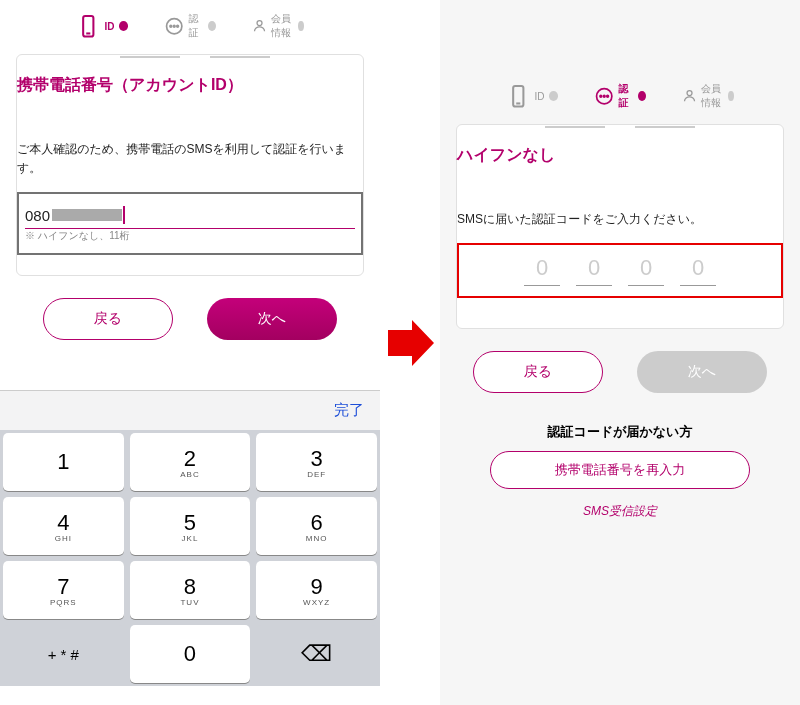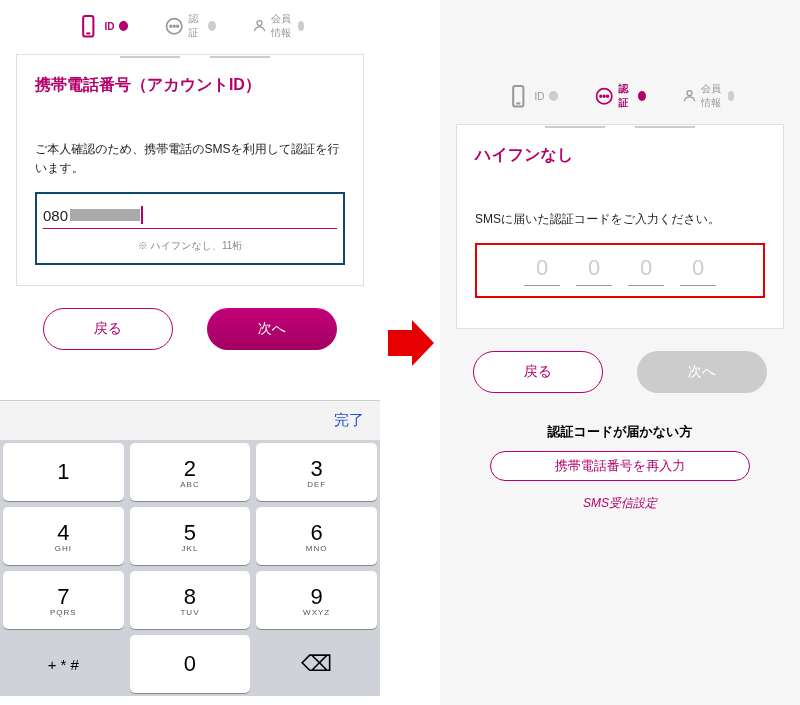--- a/index.html
+++ b/index.html
@@ -15,30 +15,30 @@
   .step-label { font-size: 10px; color: #999; }
   .step.active .step-label { color: #b3006b; font-weight: 600; }
   .step-dot { width: 10px; height: 10px; border-radius: 50%; background: #ccc; }
   .step.active .step-dot { background: #b3006b; }
   .step-line { position: absolute; height: 2px; background: #ccc; top: 56px; }
   .line1 { left: 120px; width: 60px; }
   .line2 { left: 210px; width: 60px; }
   .screen-right .line1 { left: 105px; width: 60px; }
   .screen-right .line2 { left: 195px; width: 60px; }
 
-  .card { margin: 10px 16px; background: #fff; border: 1px solid #e0e0e0; border-radius: 0; padding: 20px 18px; }
+  .card { margin: 10px 16px; background: #fff; border: 1px solid #e0e0e0; border-radius: 6px; padding: 20px 0; }
   .card-title { color: #b3006b; font-size: 16px; font-weight: 600; margin-bottom: 12px; }
   .card-desc { font-size: 12px; color: #222; line-height: 1.6; margin-bottom: 14px; margin-top: 44px; }
 
-  .input-block { border: 2px solid #0c4a6e; padding: 6px 6px 10px; text-align: center; }
+  .input-block { border: 2px solid #737373; padding: 6px 6px 10px; }
   .phone-input { display: flex; align-items: center; border-bottom: 1.5px solid #b3006b; padding: 6px 0 4px; }
   .phone-val { font-size: 15px; color: #222; }
   .mask { display: inline-block; width: 70px; height: 12px; background: #aaa; margin-left: 2px; }
   .cursor { display: inline-block; width: 1.5px; height: 18px; background: #b3006b; margin-left: 1px; }
-  .hint { font-size: 10px; color: #888; margin-top: 10px; }
+  .hint { font-size: 10px; color: #888; }
 
   .btn-row { display: flex; justify-content: center; gap: 34px; margin: 22px 0 10px; }
   .btn { width: 130px; height: 42px; border-radius: 22px; border: 1.5px solid #b3006b; background: #fff; color: #b3006b; font-size: 14px; display: flex; align-items: center; justify-content: center; cursor: pointer; }
   .btn.primary { background: linear-gradient(#c4007a,#a30060); color: #fff; border: none; }
   .btn.disabled { background: #ccc; color: #fff; border: none; }
   .red-box { border: 2px solid #e60000; }
 
   
   .kb-bar { display: flex; justify-content: flex-end; padding: 10px 16px; background: #f3f3f4; border-top: 1px solid #ccc; }
   .kb-done { color: #1d4ed8; font-size: 15px; }
@@ -65,21 +65,21 @@
   .sms-code-box { border: 2px solid #e60000; display: inline-block; padding: 0 4px; font-size: 12px; background:#efefef;}
   .sms-mask { display:inline-block; width:24px; height:10px; background:#aaa; vertical-align:middle;}
 
   .screen-right .stepper { margin-top: 70px; }
   .code-inputs { display: flex; justify-content: center; gap: 16px; margin: 10px 0; padding:10px 14px; }
   .code-cell { width: 36px; text-align: center; border-bottom: 1.5px solid #999; font-size: 22px; color: #ccc; padding-bottom: 4px; }
 
   .help-block { margin: 30px 20px 0; text-align: center; }
   .help-title { font-size: 13px; font-weight: 600; margin-bottom: 10px; }
   .help-desc { font-size: 10.5px; color: #555; line-height: 1.6; margin-bottom: 16px; }
-  .btn-outline-wide { width: 260px; height: 30px; border-radius: 22px; border: 1.5px solid #b3006b; color: #b3006b; background:#fff; margin: 0 auto 14px; display: flex; align-items: center; justify-content: center; font-size: 13px; }
+  .btn-outline-wide { width: 260px; height: 38px; border-radius: 22px; border: 1.5px solid #b3006b; color: #b3006b; background:#fff; margin: 0 auto 14px; display: flex; align-items: center; justify-content: center; font-size: 13px; }
   .link { color: #b3006b; font-size: 12px; font-style: italic; }
 
   .down-arrow { position: absolute; left: 610px; top: 70px; }
 
   .mask-sm { display:inline-block; width:36px; height:11px; background:#aaa; vertical-align:middle; }
 </style>
 </head>
 <body>
 
 <div class="screen screen-left">

